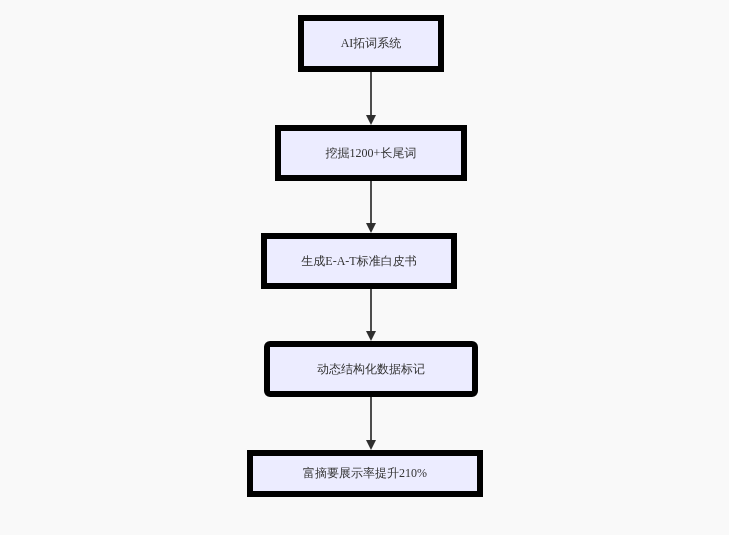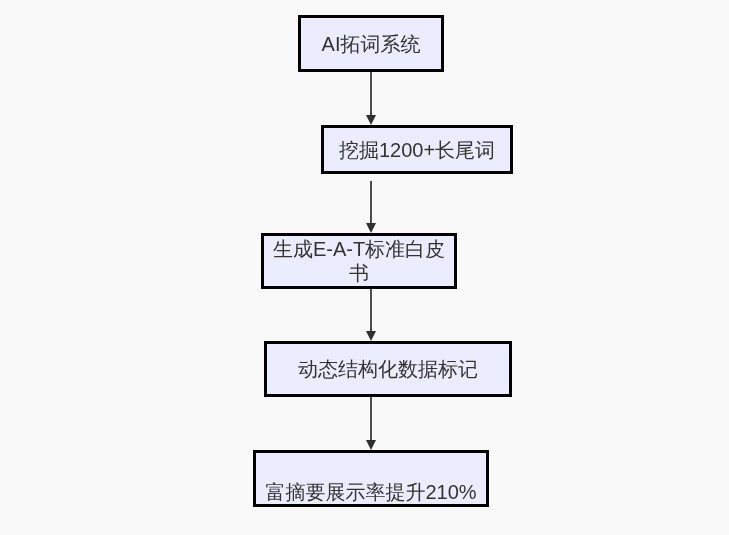--- a/index.html
+++ b/index.html
@@ -13,34 +13,35 @@
     position: relative;
     width: 729px;
     height: 535px;
     background: #f9f9f9;
     overflow: hidden;
   }
   .node {
     position: absolute;
     box-sizing: border-box;
     background: #ECECFF;
-    border: 3px solid #000000;
+    border: 6px solid #000000;
     color: #333333;
-    font-size: 20px;
+    font-size: 12px;
     display: flex;
     align-items: center;
     justify-content: center;
     text-align: center;
     line-height: 1.2;
+    font-family: Liberation Serif, serif;
   }
   .node-1 { left: 298px; top: 15px;  width: 146px; height: 57px; }
-  .node-2 { left: 275px; top: 125px; width: 192px; height: 49px; margin-left: 46px; }
+  .node-2 { left: 275px; top: 125px; width: 192px; height: 56px; }
   .node-3 { left: 261px; top: 233px; width: 196px; height: 56px; }
-  .node-4 { left: 264px; top: 341px; width: 248px; height: 56px; }
-  .node-5 { left: 253px; top: 450px; width: 236px; height: 57px; align-items: flex-end; }
+  .node-4 { left: 264px; top: 341px; width: 214px; height: 56px; border-radius: 6px; }
+  .node-5 { left: 247px; top: 450px; width: 236px; height: 47px; }
 
   .edge {
     position: absolute;
     left: 366px;           
     width: 10px;
     display: flex;
     flex-direction: column;
     align-items: center;
   }
   .edge-1 { top: 72px;  height: 53px; }

